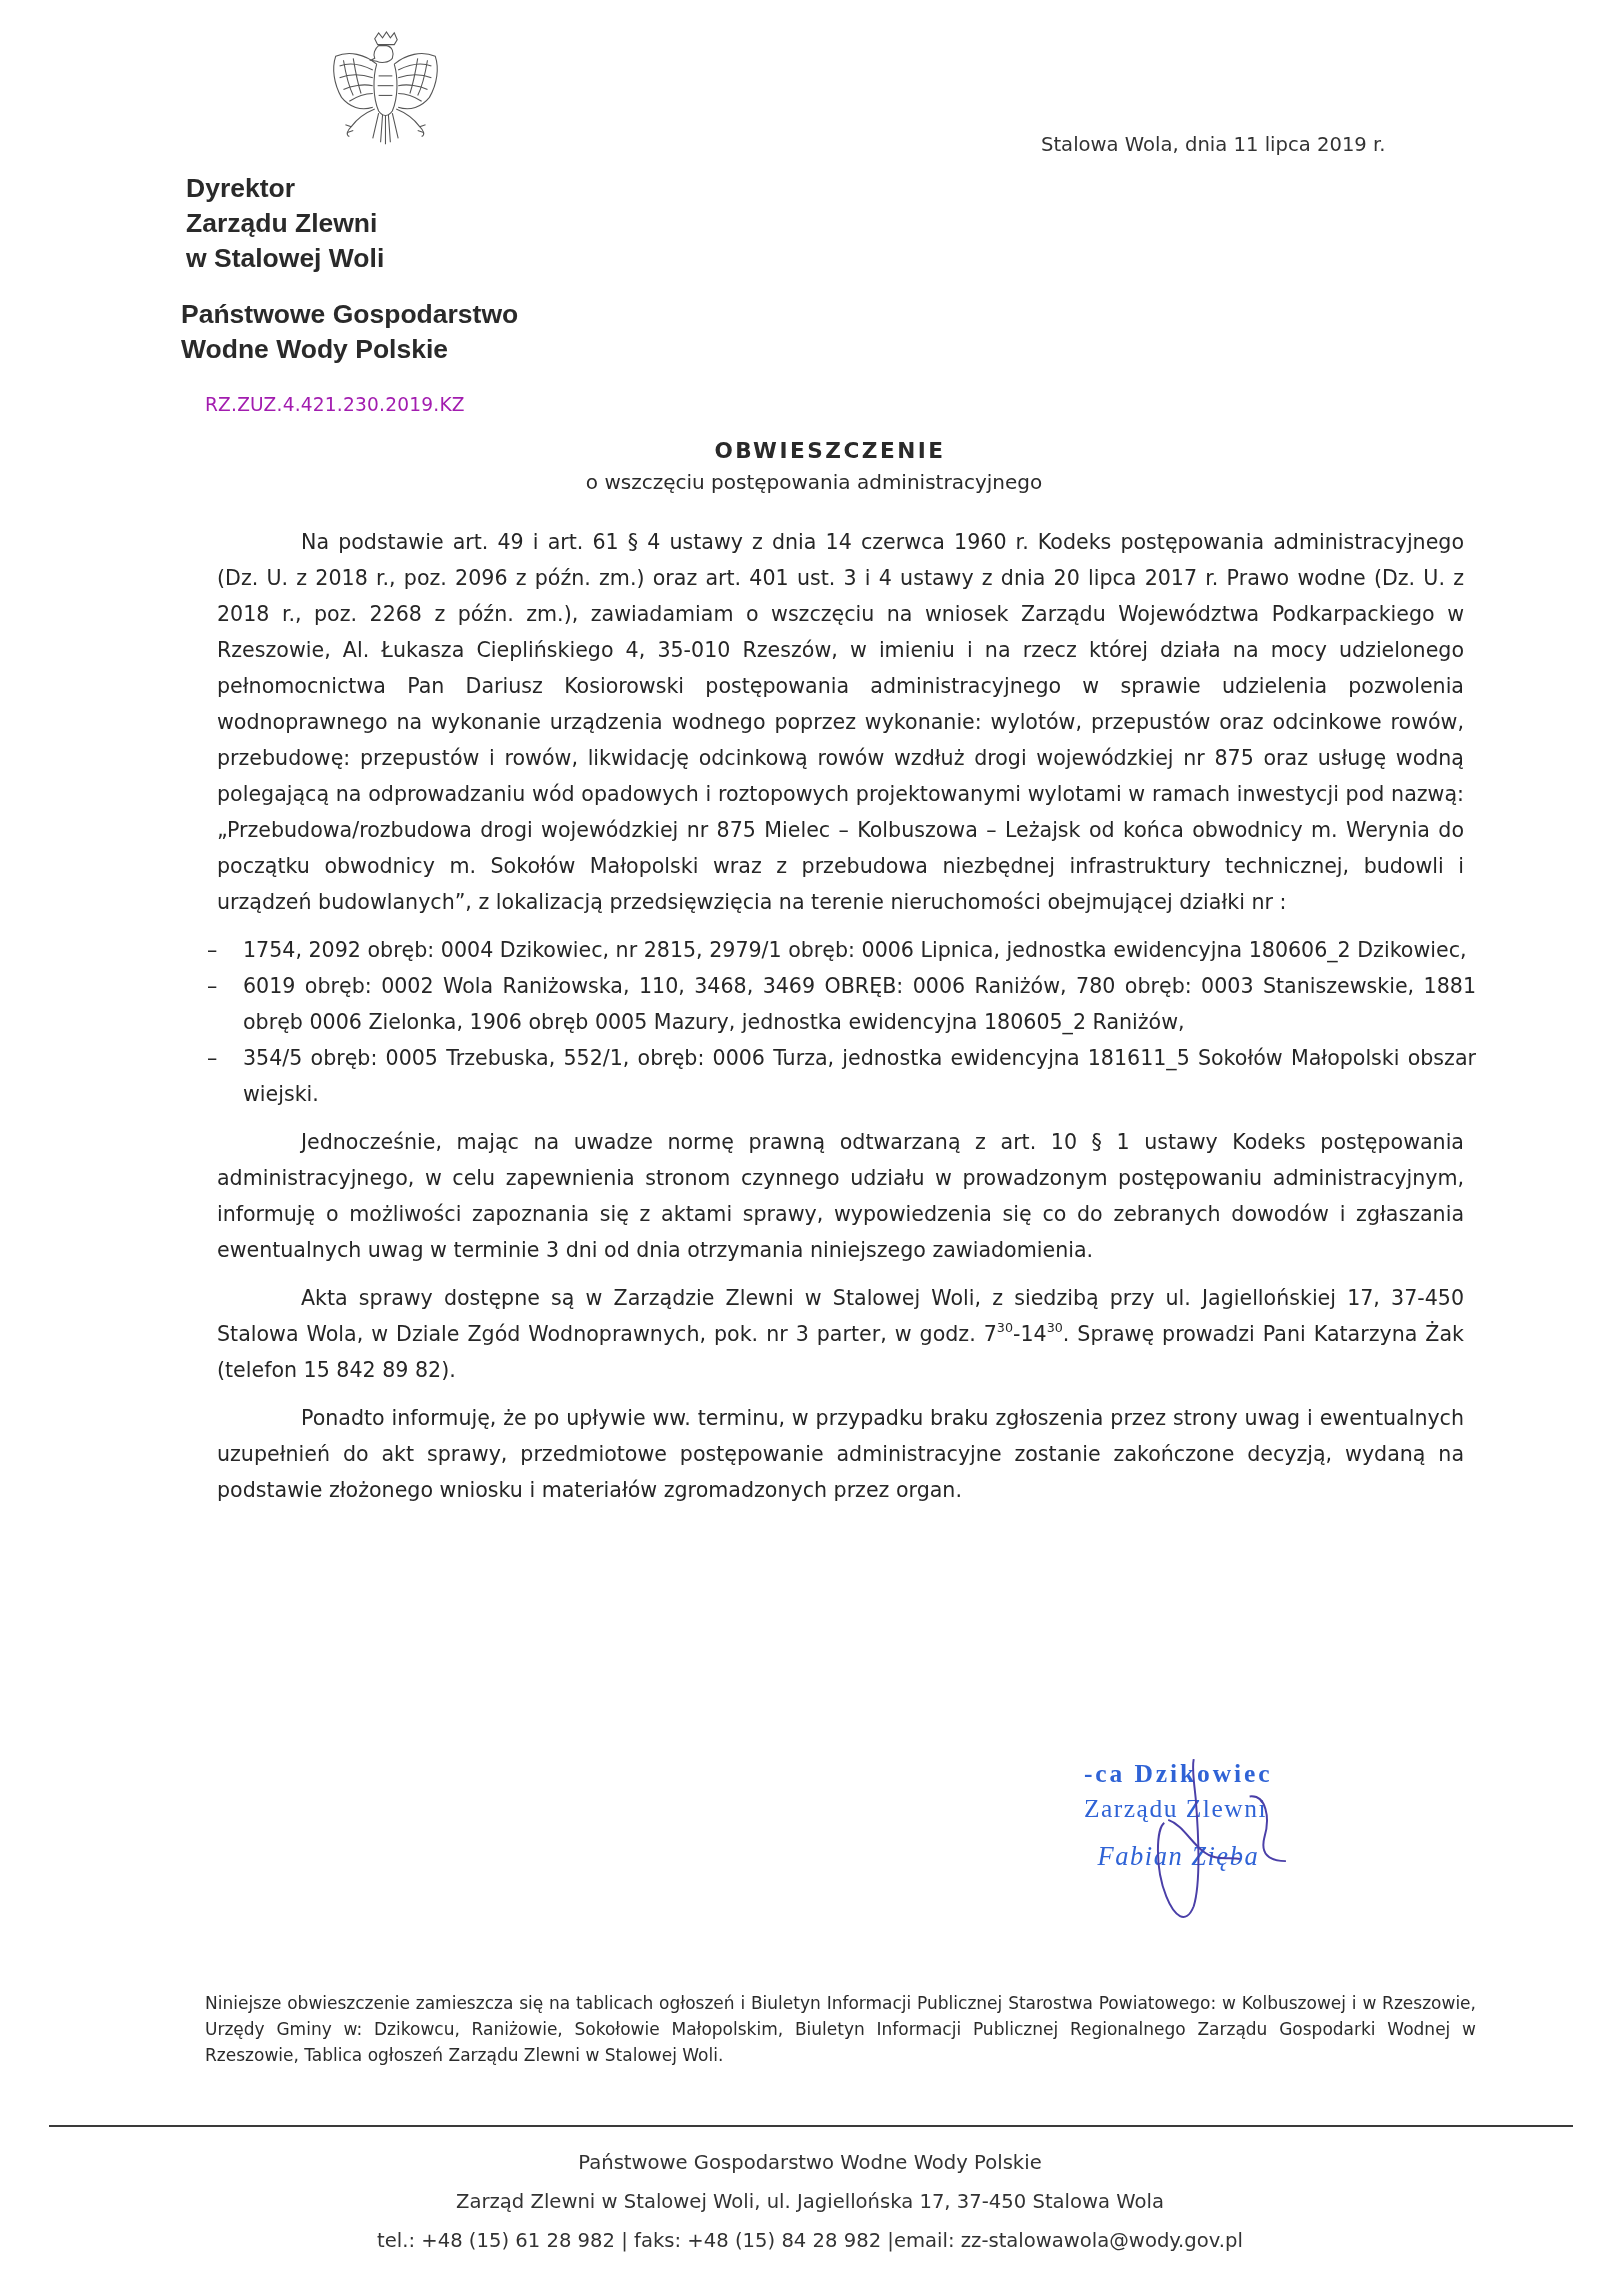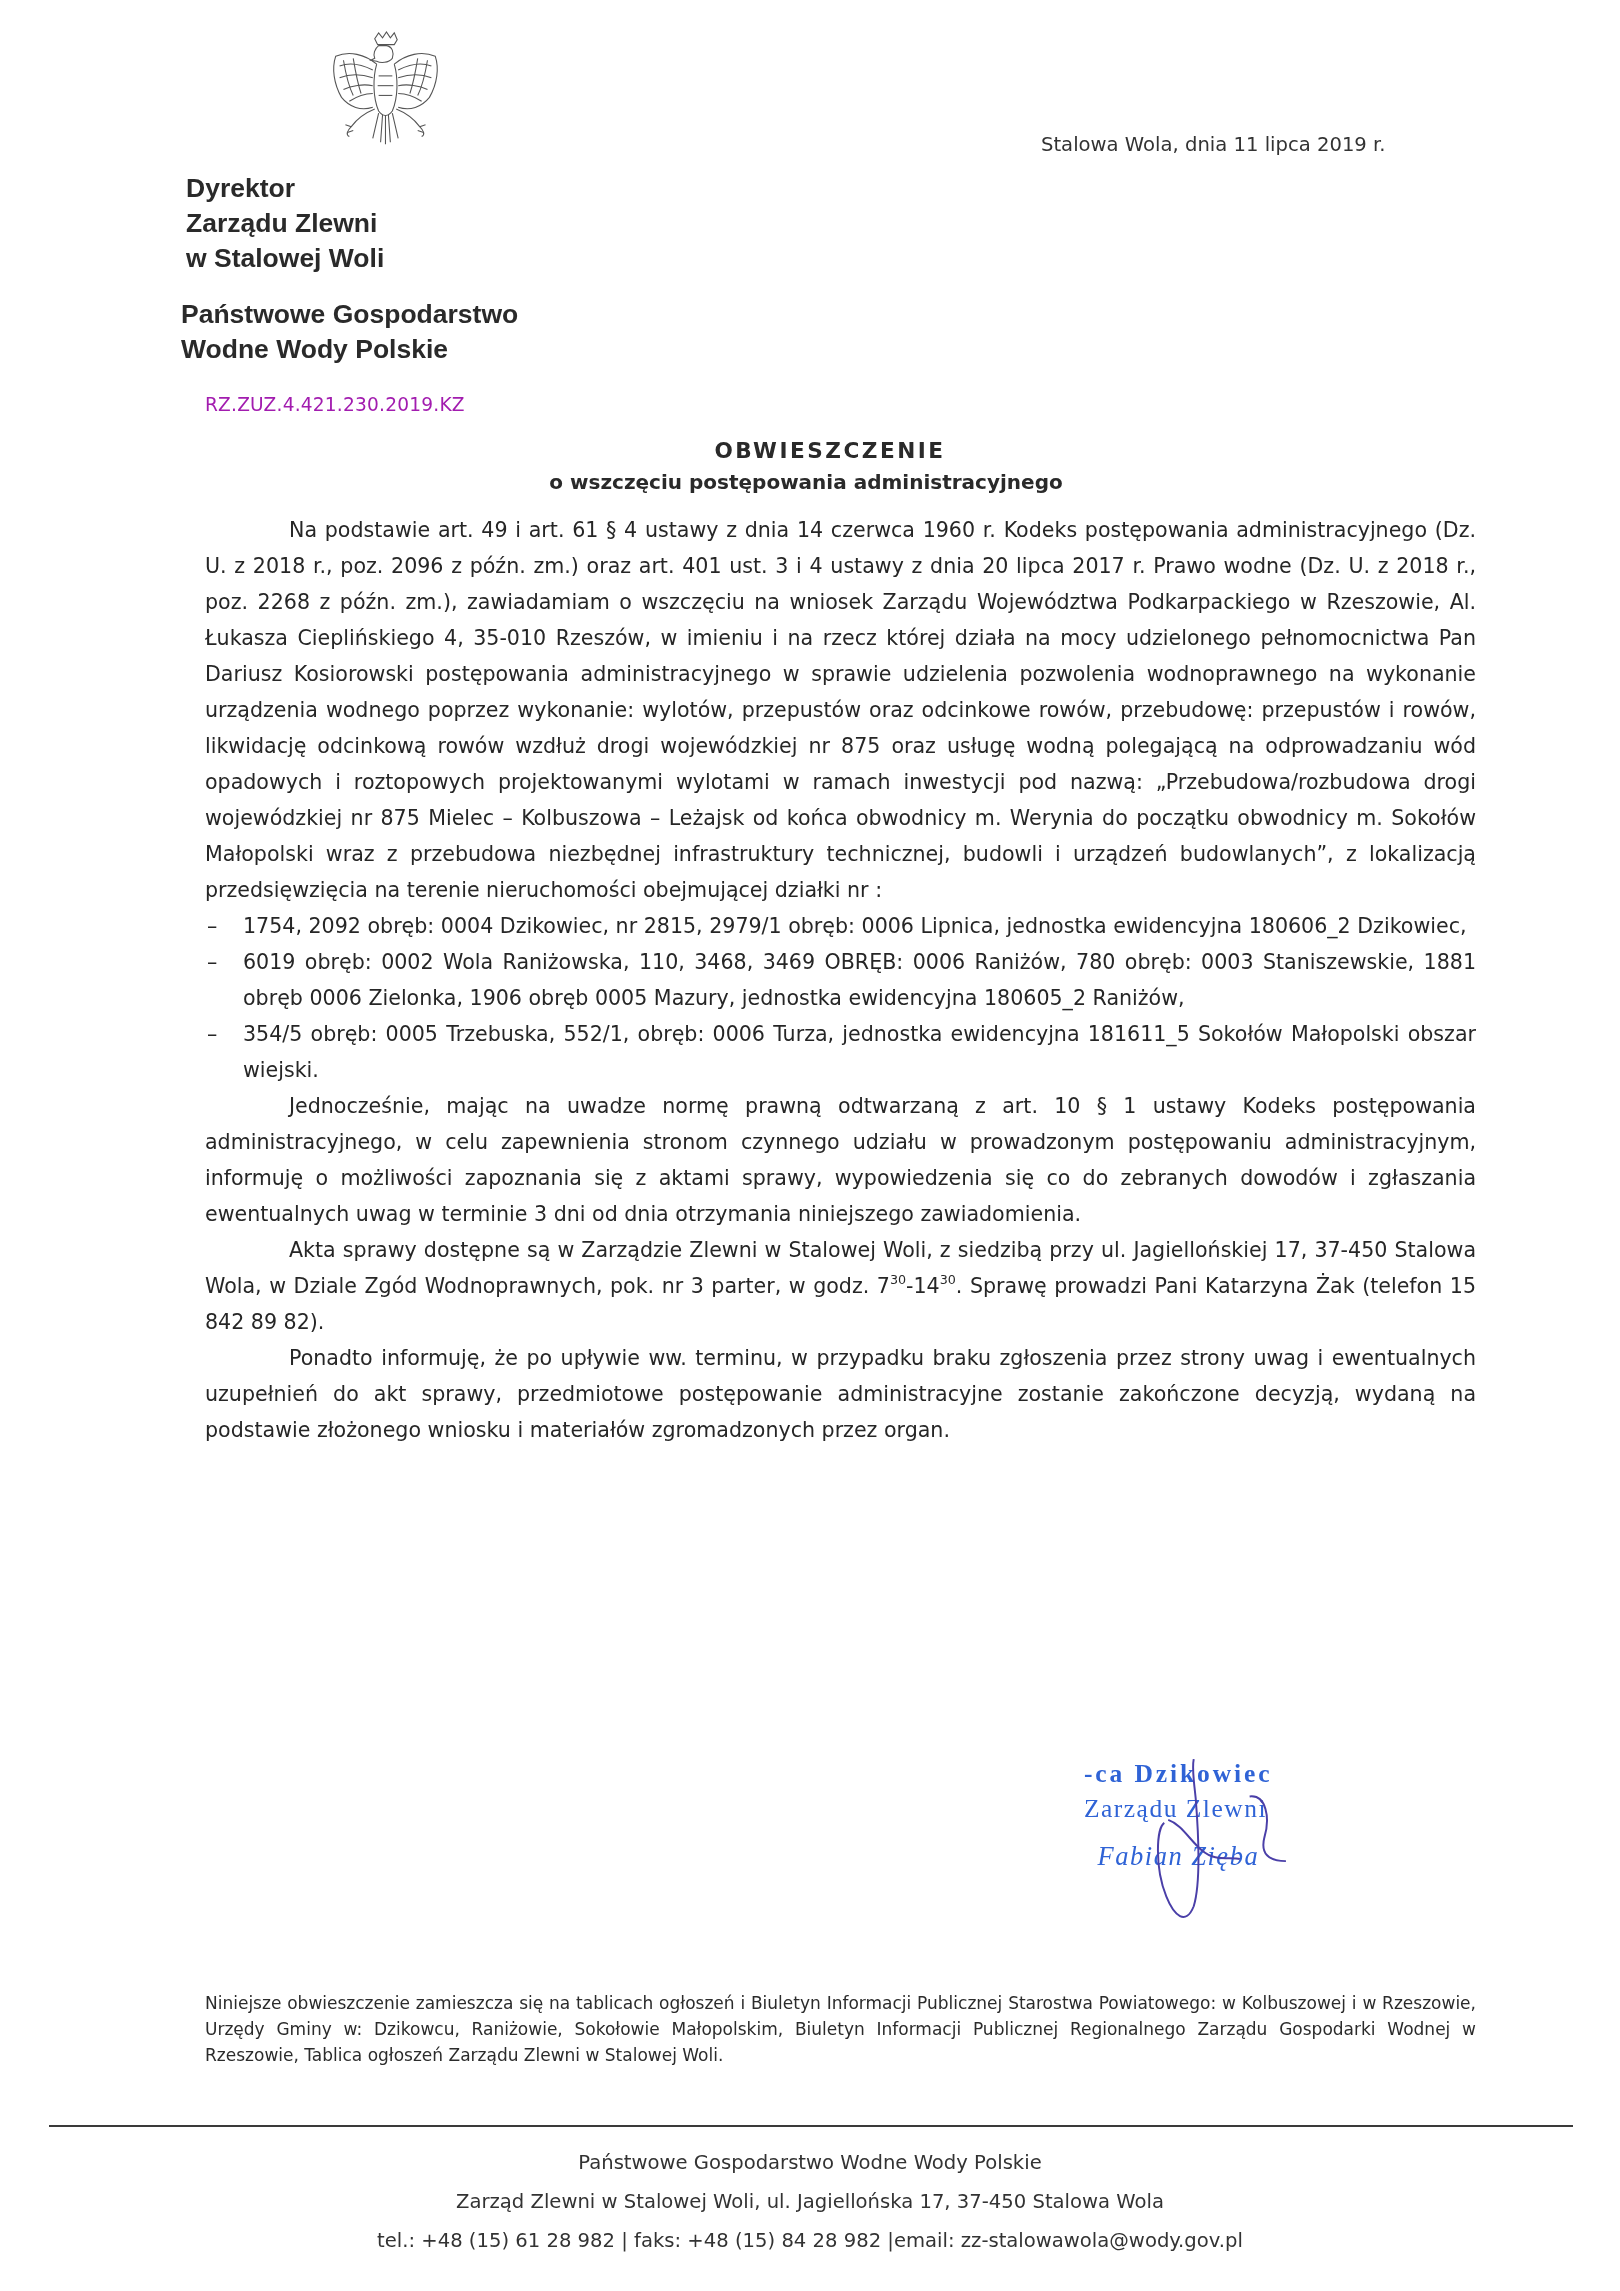--- a/index.html
+++ b/index.html
@@ -16,27 +16,27 @@
     font-family: "Liberation Sans", sans-serif; font-weight: bold; font-size: 26.5px; color: #2a2a2a; }
   .issuer .line { display: block; height: 35px; line-height: 35px; }
   .issuer1 { top: 171px; }
   .issuer2 { top: 297px; left: 181px; width: 421px; }
   .signature-ref { left: 205px; top: 394px; font-size: 18.6px; color: #a21caf; letter-spacing: 0.2px; }
   .place-date { left: 1041px; top: 133px; font-size: 19.6px; color: #333; }
 
   
   .doc-title { left: 0; width: 1620px; top: 438px; text-align: center;
     font-weight: bold; font-size: 21.6px; letter-spacing: 2.5px; color: #2a2a2a; margin-left: 20px; }
-  .doc-subtitle { left: 4px; width: 1604px; top: 470px; text-align: center;
-    font-weight: bold; font-size: 20px; color: #2a2a2a; }
+  .doc-subtitle { left: 12px; width: 1604px; top: 470px; text-align: center;
+    font-weight: normal; font-size: 20px; color: #2a2a2a; }
 
   
   .body-text { left: 205px; top: 512px; width: 1271px;
     font-size: 20.6px; line-height: 36px; color: #262626; }
-  .body-text p { margin: 0; text-align: justify; }
+  .body-text p { margin: 12px; text-align: justify; }
   .indent { text-indent: 84px; }
   .plot-list { margin: 0; padding: 0; list-style: none; }
   .plot-list li { position: relative; padding-left: 38px; text-align: justify; }
   .plot-list li .dash { position: absolute; left: 2px; top: 0; }
   sup { font-size: 12.7px; line-height: 0; vertical-align: 8.8px; }
 
   
   .stamp { left: 1078px; top: 1759px; width: 255px; height: 167px;
     font-family: "Liberation Serif", "DejaVu Serif", serif; color: #2f63d6; }
   .stamp .s1 { position: absolute; left: 5.9px; top: 0; font-size: 25.5px; letter-spacing: 2.9px; font-weight: bold; }

